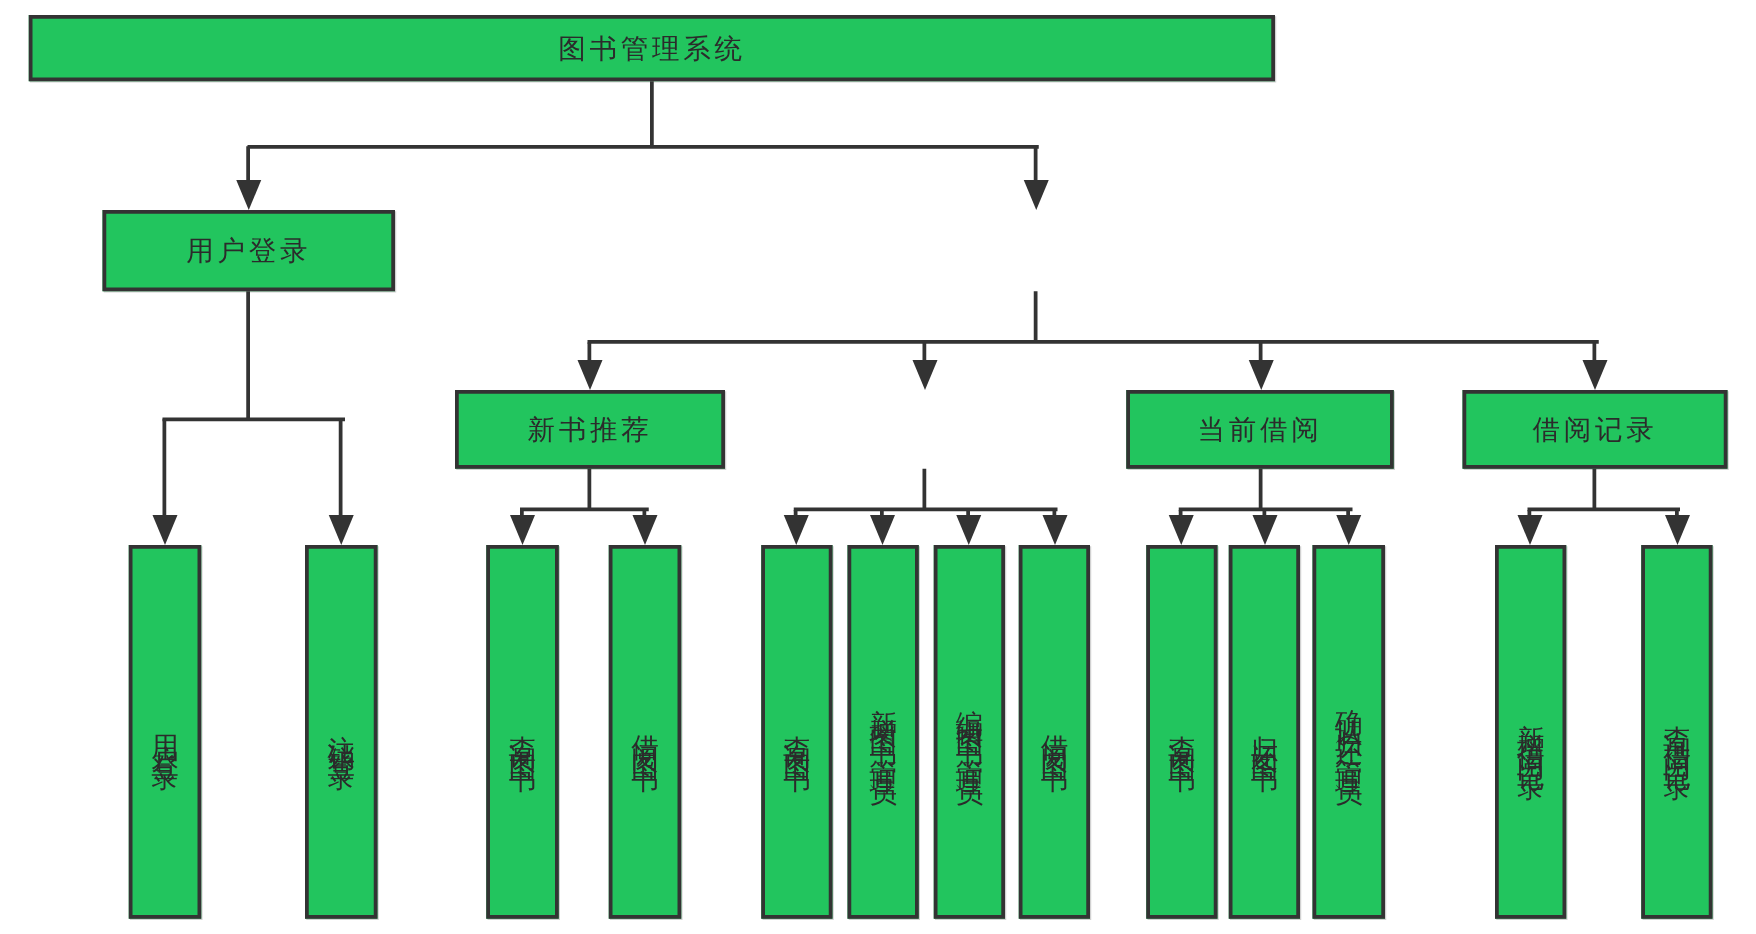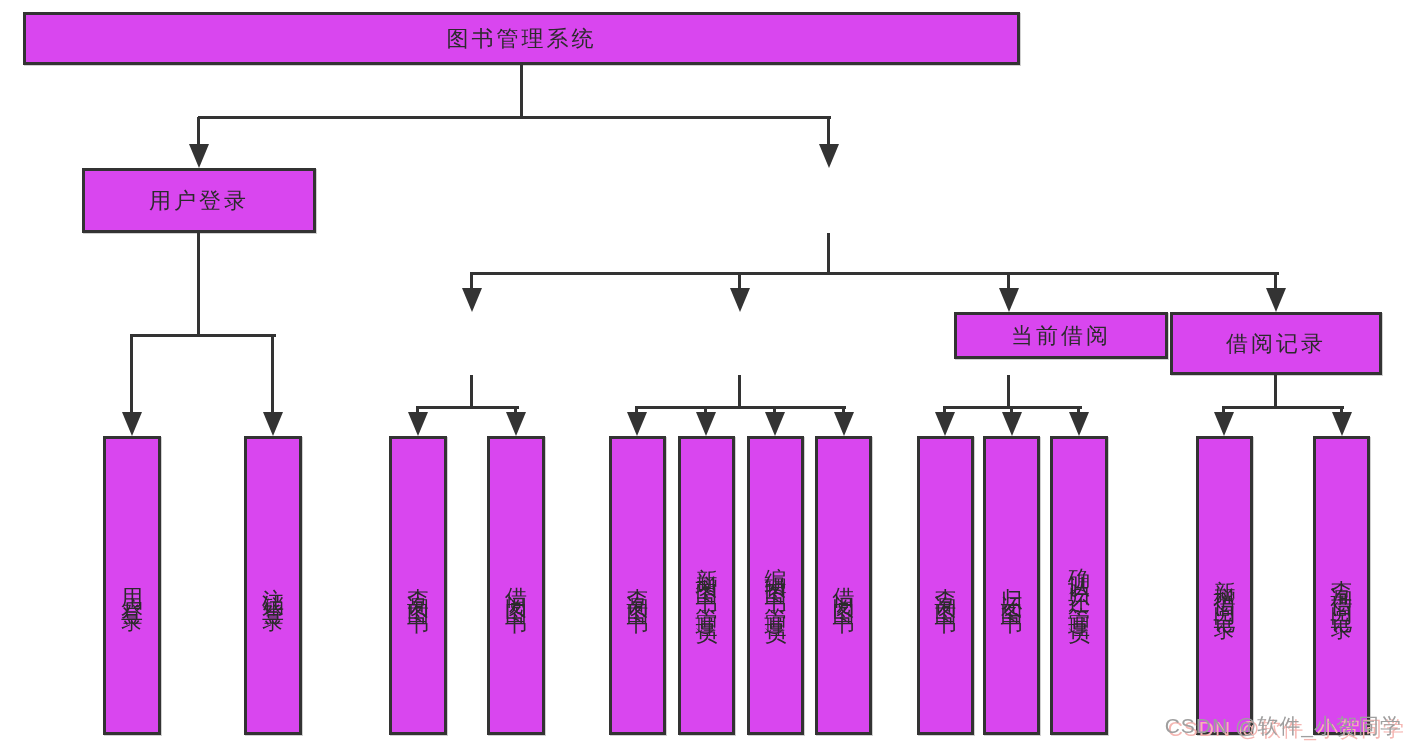--- a/index.html
+++ b/index.html
@@ -7,21 +7,21 @@
     position: relative;
     width: 1405px;
     height: 747px;
     background: #ffffff;
     font-family: "Liberation Sans", sans-serif;
     overflow: hidden;
   }
   .box {
     position: absolute;
     box-sizing: border-box;
-    background: #d946ef;
+    background: #22c55e;
     border: 3px solid #333333;
     display: flex;
     align-items: center;
     justify-content: center;
     color: #2b2b2b;
     box-shadow: 1px 1px 0 rgba(0,0,0,0.18);
   }
   .hbox {
     font-size: 22px;
     letter-spacing: 3px;
@@ -84,21 +84,22 @@
   <div class="line" style="left:470px; top:272px; width:809px; height:3px;"></div>
   <div class="line" style="left:470px; top:274px; width:3px; height:16px;"></div>
   <div class="arrow" style="left:462px; top:288px;"></div>
   <div class="line" style="left:738px; top:274px; width:3px; height:16px;"></div>
   <div class="arrow" style="left:730px; top:288px;"></div>
   <div class="line" style="left:1007px; top:274px; width:3px; height:16px;"></div>
   <div class="arrow" style="left:999px; top:288px;"></div>
   <div class="line" style="left:1274px; top:274px; width:3px; height:16px;"></div>
   <div class="arrow" style="left:1266px; top:288px;"></div>
 
-  <div class="box hbox" style="left:954px; top:312px; width:214px; height:47px;">当前借阅</div>
+  <div class="box hbox" style="left:364px; top:312px; width:216px; height:63px;">新书推荐</div>
+  <div class="box hbox" style="left:901px; top:312px; width:214px; height:63px;">当前借阅</div>
   <div class="box hbox" style="left:1170px; top:312px; width:212px; height:63px;">借阅记录</div>
 
   <div class="line" style="left:470px; top:375px; width:3px; height:33px;"></div>
   <div class="line" style="left:416px; top:406px; width:103px; height:3px;"></div>
   <div class="line" style="left:416px; top:408px; width:3px; height:8px;"></div>
   <div class="arrow" style="left:408px; top:412px;"></div>
   <div class="line" style="left:514px; top:408px; width:3px; height:8px;"></div>
   <div class="arrow" style="left:506px; top:412px;"></div>
 
   <div class="line" style="left:738px; top:375px; width:3px; height:33px;"></div>
@@ -139,15 +140,14 @@
   <div class="box vbox" style="left:747px; top:436px; width:57px; height:299px;">编辑图书（管理员）</div>
   <div class="box vbox" style="left:815px; top:436px; width:57px; height:299px;">借阅图书</div>
 
   <div class="box vbox" style="left:917px; top:436px; width:57px; height:299px;">查询图书</div>
   <div class="box vbox" style="left:983px; top:436px; width:57px; height:299px;">归还图书</div>
   <div class="box vbox" style="left:1050px; top:436px; width:58px; height:299px;">确认归还（管理员）</div>
 
   <div class="box vbox" style="left:1196px; top:436px; width:57px; height:299px;">新增借阅记录</div>
   <div class="box vbox" style="left:1313px; top:436px; width:57px; height:299px;">查询借阅记录</div>
 
-  <div class="watermark">CSDN @软件_小贺同学</div>
 
 </div>
 
 </body></html>

